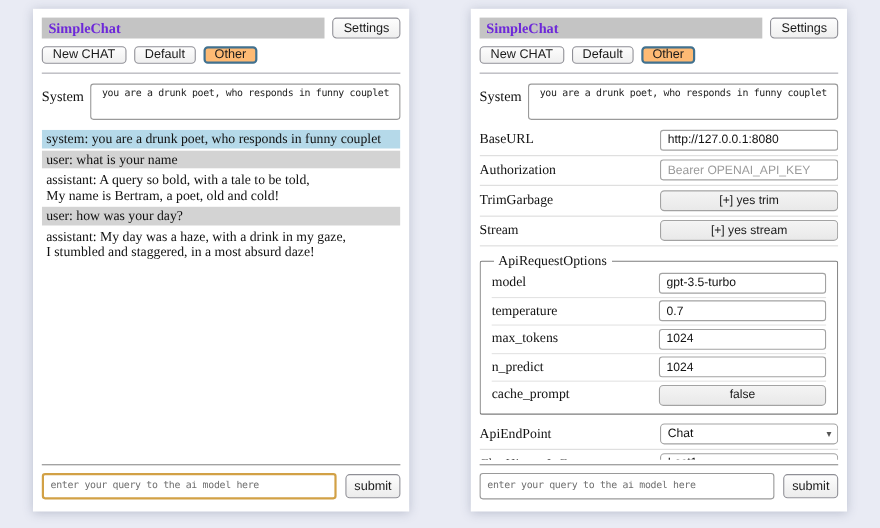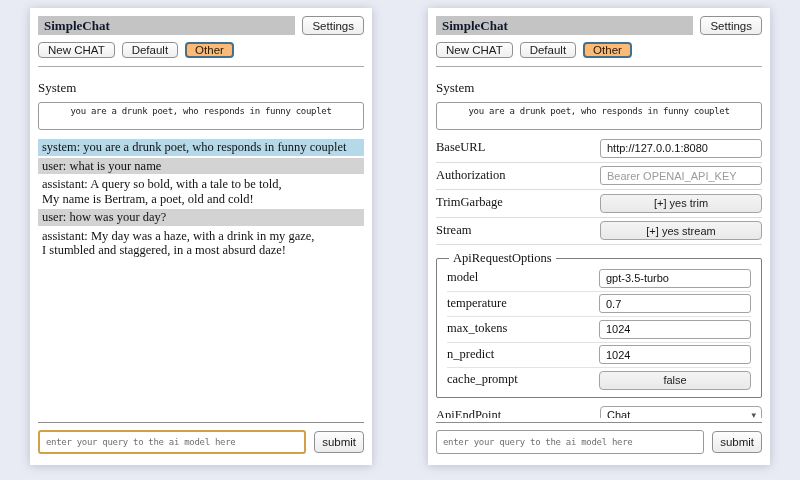--- a/index.html
+++ b/index.html
@@ -24,21 +24,21 @@
   .panel.right { left: 428px; }
 
   
   .title-row { display: flex; gap: 7px; align-items: stretch; }
   .title-bar {
     flex: 1;
     background: #c4c4c4;
     font-weight: bold;
     font-size: 13px;
     padding: 2px 6px;
-    color: #0f172a;
+    color: #6d28d9;
     line-height: 15px;
   }
   .btn {
     font-family: "Liberation Sans", sans-serif;
     font-size: 11.5px;
     color: #1a1a1a;
     background: linear-gradient(#fdfdfd, #efefef);
     border: 1px solid #8f8f96;
     border-radius: 4px;
     padding: 1px 9px;
@@ -51,21 +51,21 @@
     border: 2px solid #41718f;
     padding: 0 8px;
   }
   hr.sep {
     border: none;
     border-top: 1px solid #a9a9af;
     margin: 8px 0 6px 0;
   }
 
   
-  .system-row { display: flex; gap: 6px; margin-top: 3px; flex-direction: column; }
+  .system-row { display: flex; gap: 6px; margin-top: 3px; }
   .system-label { font-size: 13px; padding-top: 4px; color: #111; }
   textarea.system {
     flex: 1;
     height: 33px;
     font-family: "DejaVu Sans Mono", monospace;
     font-size: 9px;
     letter-spacing: -0.3px;
     color: #222;
     border: 1px solid #9a9a9a;
     border-radius: 3px;

